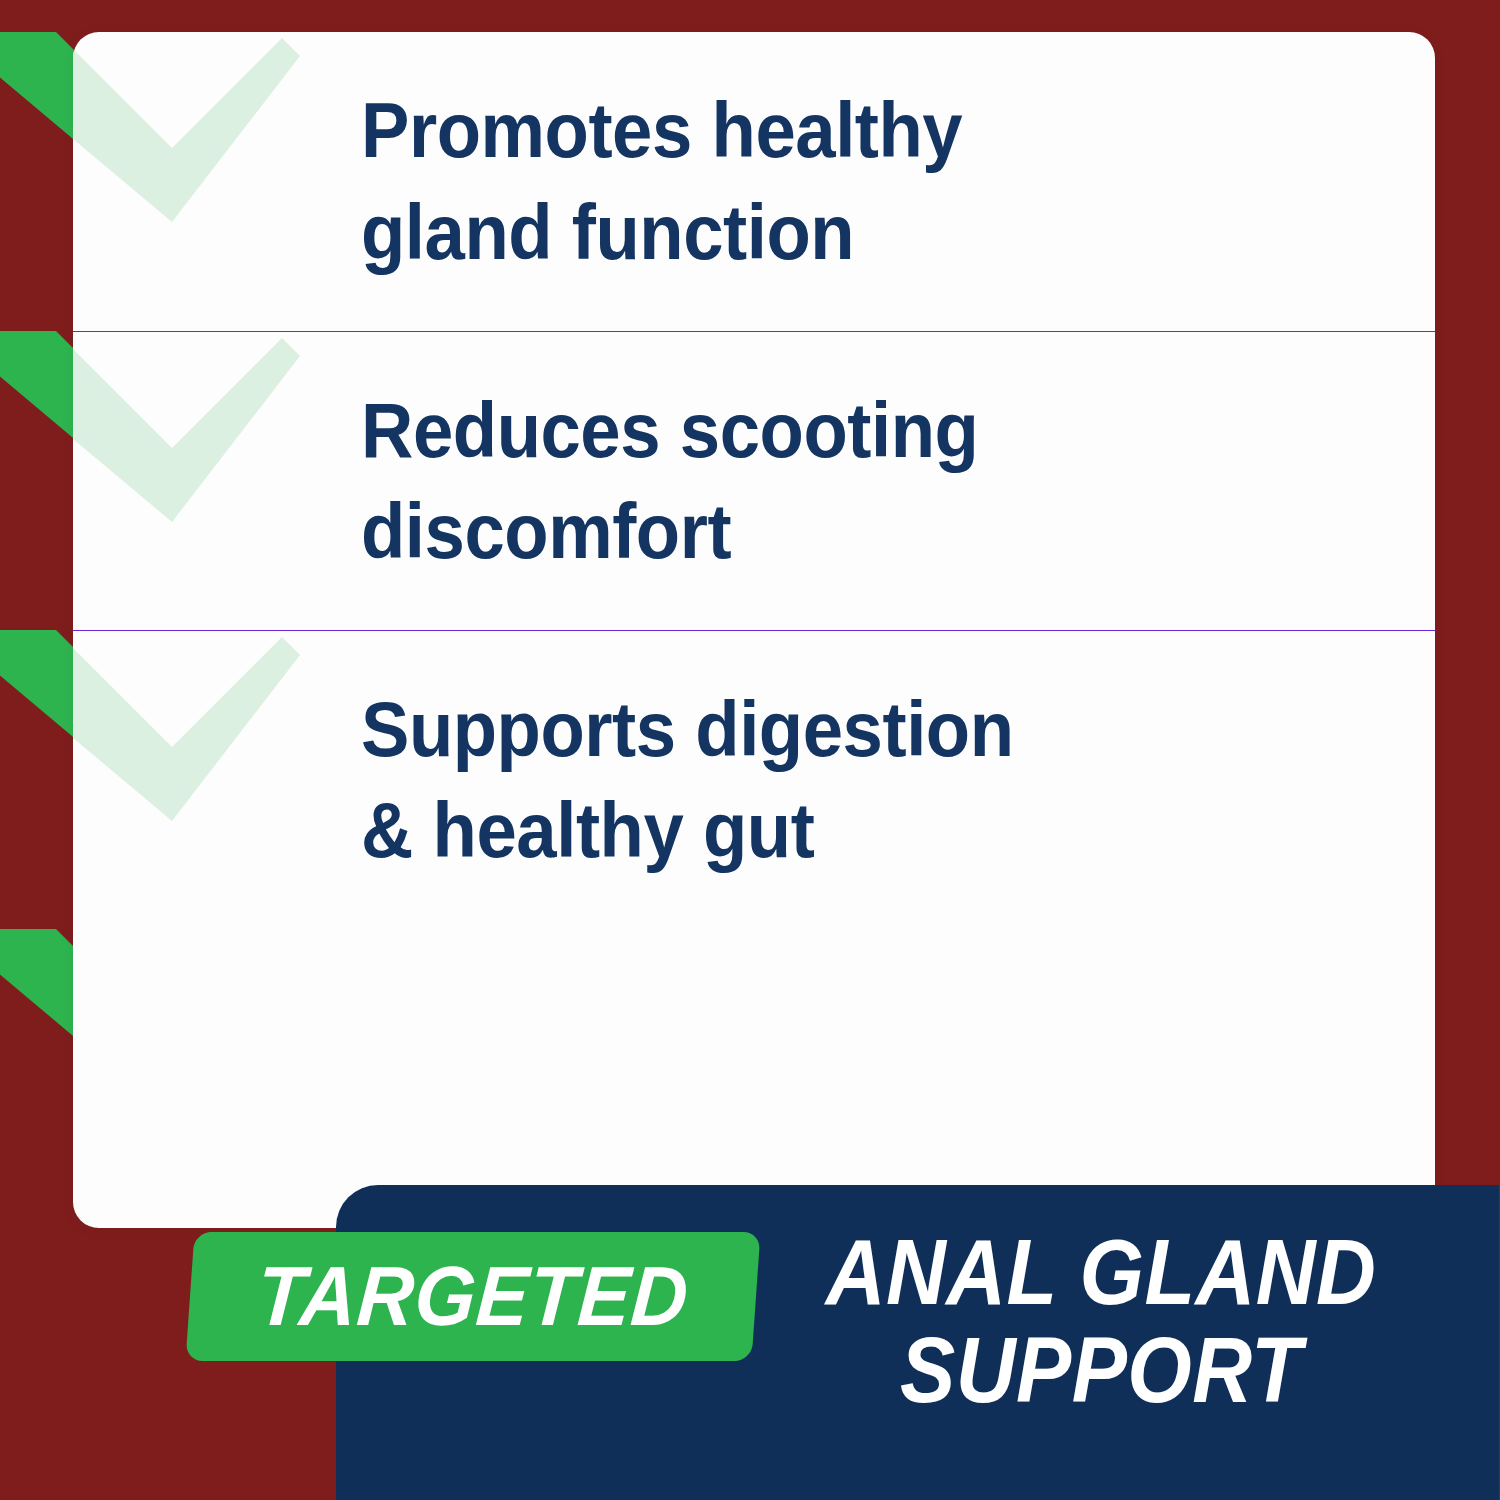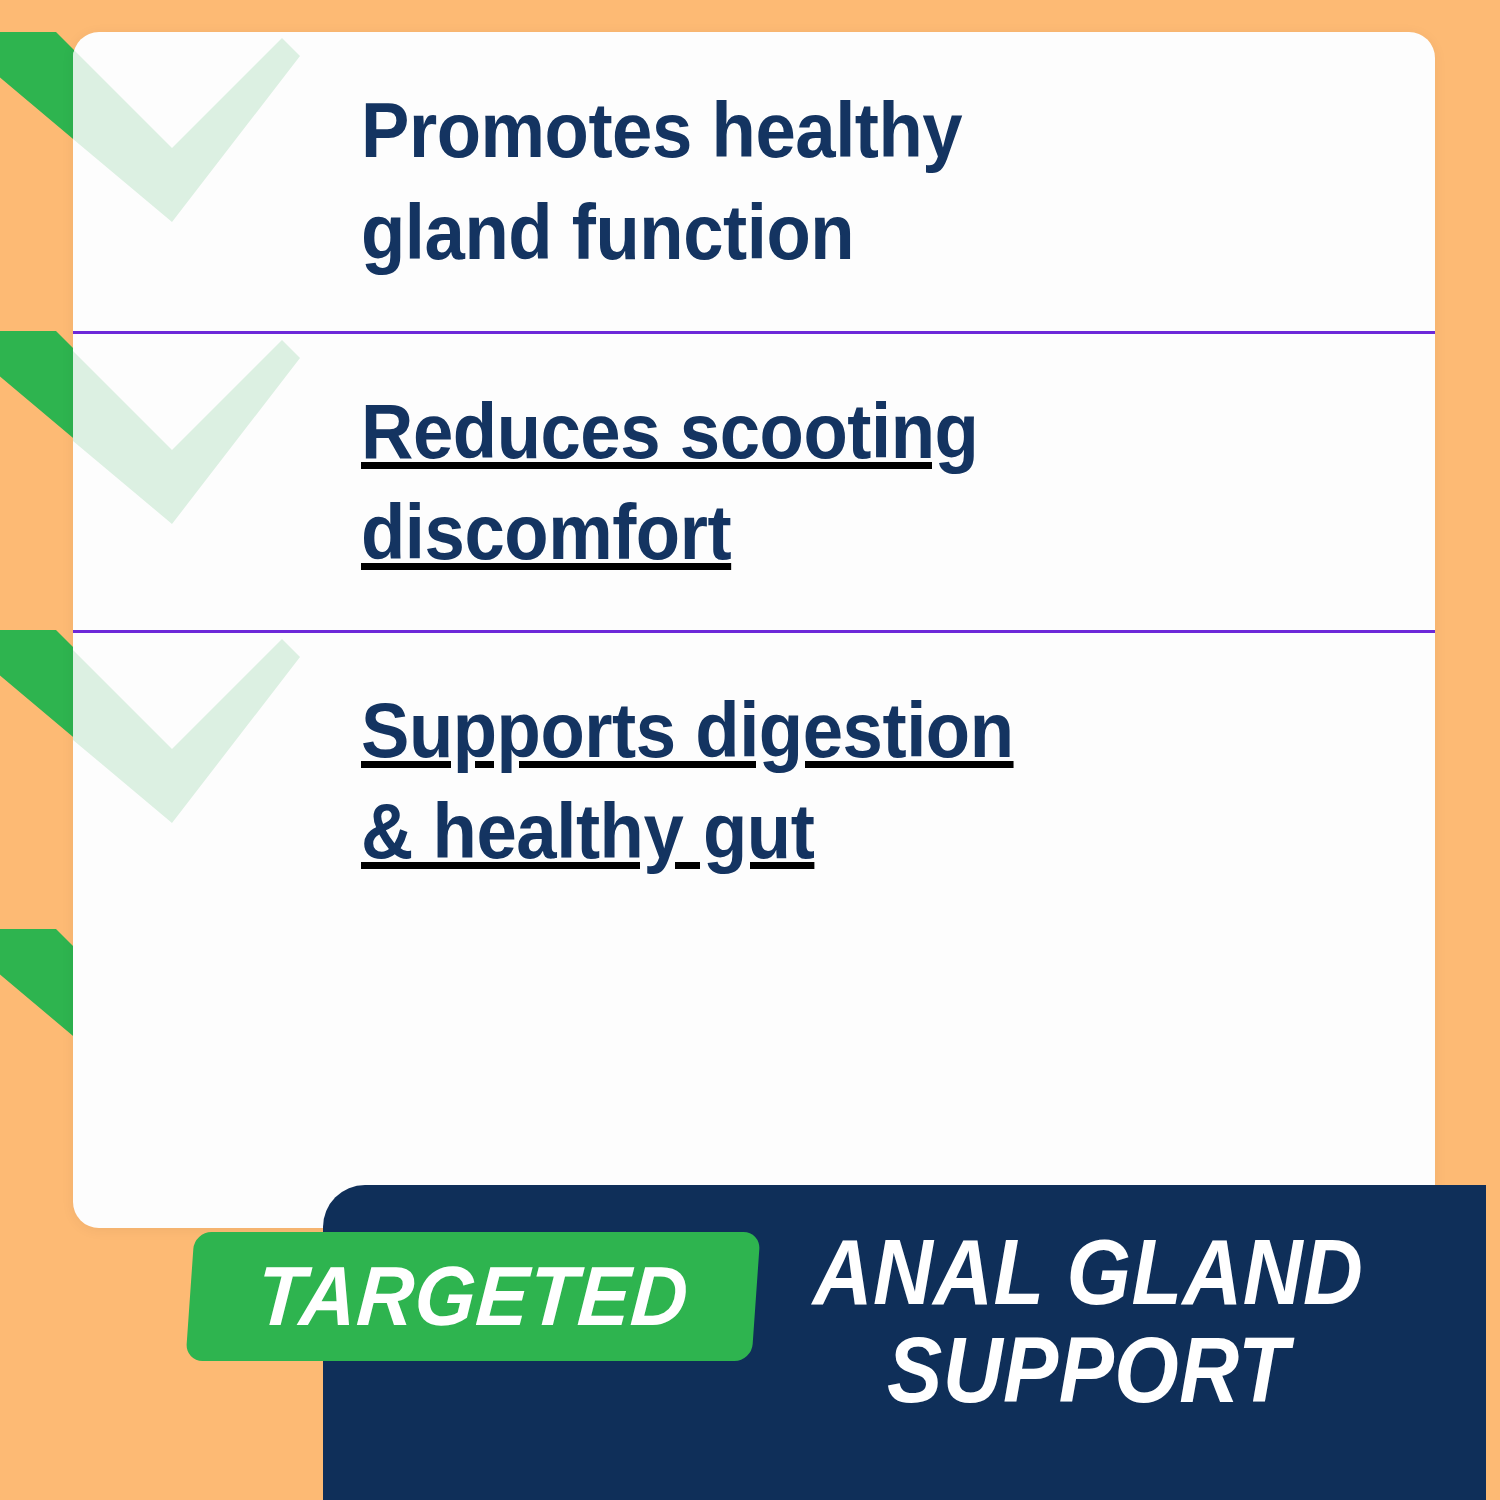--- a/index.html
+++ b/index.html
@@ -11,21 +11,21 @@
     height: 1500px;
     background: #f5f5f5;
     font-family: "Liberation Sans", sans-serif;
     overflow: hidden;
   }
 
   #stage {
     position: relative;
     width: 1500px;
     height: 1500px;
-    background: #fdba74;
+    background: #7f1d1d;
     overflow: hidden;
   }
 
   
   .check-outer {
     position: absolute;
     left: 0;
     width: 74px;
     height: 300px;
     overflow: hidden;
@@ -46,21 +46,21 @@
     overflow: hidden;
   }
 
   .benefit-row {
     position: relative;
     height: 299px;
     box-sizing: border-box;
     display: flex;
     align-items: center;
   }
-  .benefit-row + .benefit-row { border-top: 3px solid #6d28d9; text-decoration: underline; }
+  .benefit-row + .benefit-row { border-top: 1px solid #6d28d9; }
 
   
   .check-inner {
     position: absolute;
     left: 0;
     top: 0;
     width: 300px;
     height: 299px;
     pointer-events: none;
   }
@@ -76,21 +76,21 @@
     line-height: 1.30;
     letter-spacing: -0.5px;
     transform: scaleX(0.93);
     transform-origin: left center;
     white-space: pre-line;
   }
 
   
   #bottom-banner {
     position: absolute;
-    left: 323px;
+    left: 336px;
     top: 1185px;
     width: 1163px;
     height: 315px;
     background: #0f2f59;
     border-top-left-radius: 42px;
   }
 
   #banner-headline {
     position: absolute;
     left: 468px;

